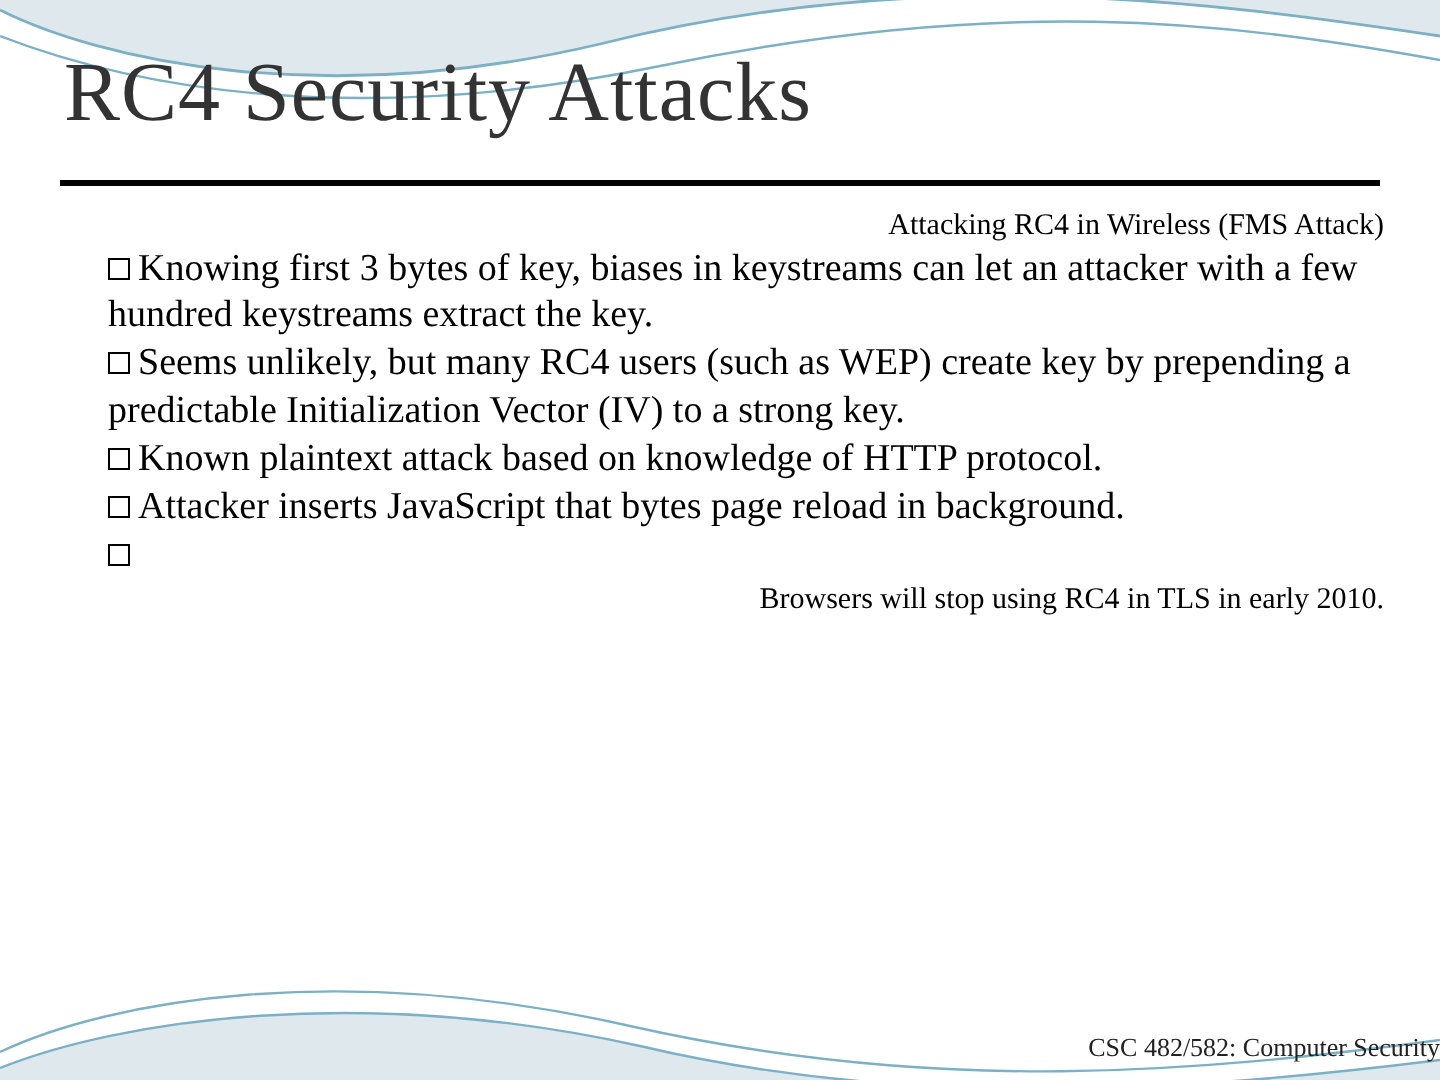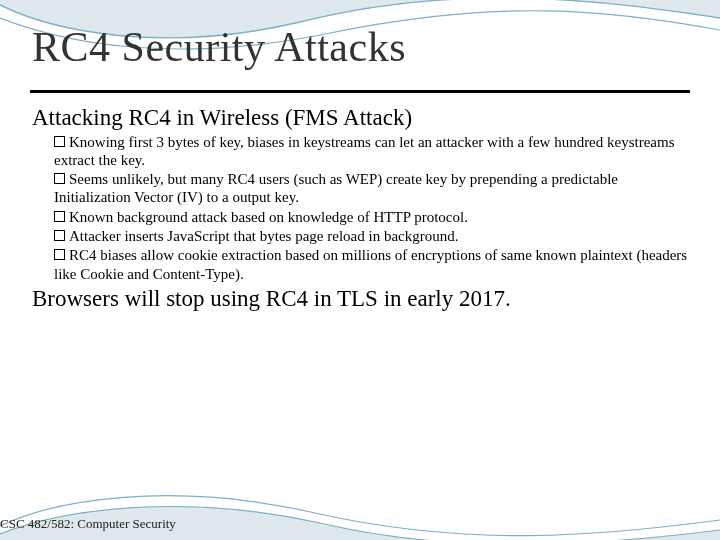--- a/index.html
+++ b/index.html
@@ -47,46 +47,47 @@
   }
   .content {
     position: absolute;
     top: 102px;
     left: 32px;
     width: 660px;
     z-index: 2;
     color: #000;
   }
   .h {
-    font-size: 23px;
+    font-size: 15px;
     margin: 2px 0 1px 0;
     line-height: 1.2;
+    text-align: right;
   }
   .sub {
-    font-size: 15px;
+    font-size: 19px;
     margin: 1px 0 1px 22px;
     line-height: 1.22;
   }
   .checkbox {
     display: inline-block;
     width: 11px;
     height: 11px;
     border: 1.2px solid #000;
     box-sizing: border-box;
     vertical-align: baseline;
     margin-right: 4px;
     position: relative;
     top: 0px;
   }
   .footer {
     position: absolute;
     left: 0;
     bottom: 8px;
     width: 720px;
-    text-align: left;
+    text-align: right;
     font-size: 13px;
     color: #222;
     z-index: 2;
     font-family: "Palatino Linotype", Georgia, serif;
   }
 </style>
 </head>
 <body>
 
 <div class="slide">
@@ -100,25 +101,25 @@
     <path d="M 720 520 C 600 536 470 548 315 513 C 170 480 55 500 0 526" stroke="#7bb0c5" stroke-width="1.2" fill="none"></path>
   </svg>
 
   <div class="title">RC4 Security Attacks</div>
   <div class="hr"></div>
 
   <div class="content">
 
     <div class="h">Attacking RC4 in Wireless (FMS Attack)</div>
     <div class="sub"><span class="checkbox"></span><span>Knowing first 3 bytes of key, biases in keystreams can let an attacker with a few hundred keystreams extract the key.</span></div>
-    <div class="sub"><span class="checkbox"></span><span>Seems unlikely, but many RC4 users (such as WEP) create key by prepending a predictable Initialization Vector (IV) to a output key.</span></div>
+    <div class="sub"><span class="checkbox"></span><span>Seems unlikely, but many RC4 users (such as WEP) create key by prepending a predictable Initialization Vector (IV) to a strong key.</span></div>
 
-    <div class="sub"><span class="checkbox"></span><span>Known background attack based on knowledge of HTTP protocol.</span></div>
+    <div class="sub"><span class="checkbox"></span><span>Known plaintext attack based on knowledge of HTTP protocol.</span></div>
     <div class="sub"><span class="checkbox"></span><span>Attacker inserts JavaScript that bytes page reload in background.</span></div>
-    <div class="sub"><span class="checkbox"></span><span>RC4 biases allow cookie extraction based on millions of encryptions of same known plaintext (headers like Cookie and Content-Type).</span></div>
+    <div class="sub"><span class="checkbox"></span></div>
 
-    <div class="h">Browsers will stop using RC4 in TLS in early 2017.</div>
+    <div class="h">Browsers will stop using RC4 in TLS in early 2010.</div>
 
   </div>
 
   <div class="footer">CSC 482/582: Computer Security</div>
 
 </div>
 
 </body></html>

